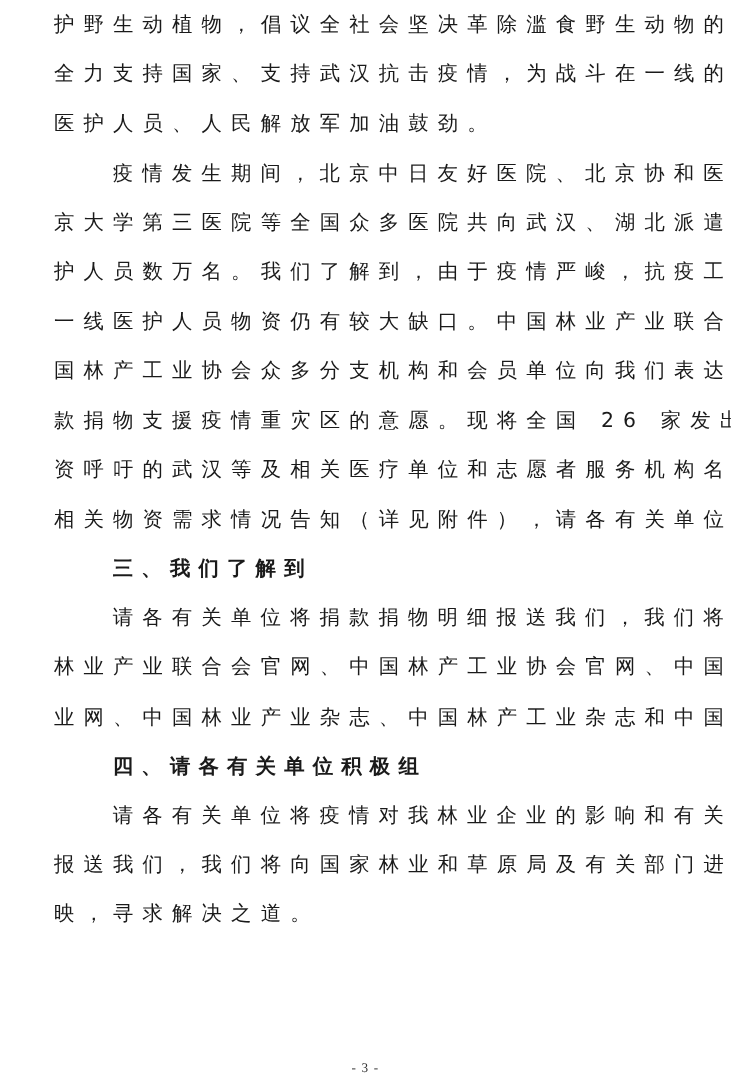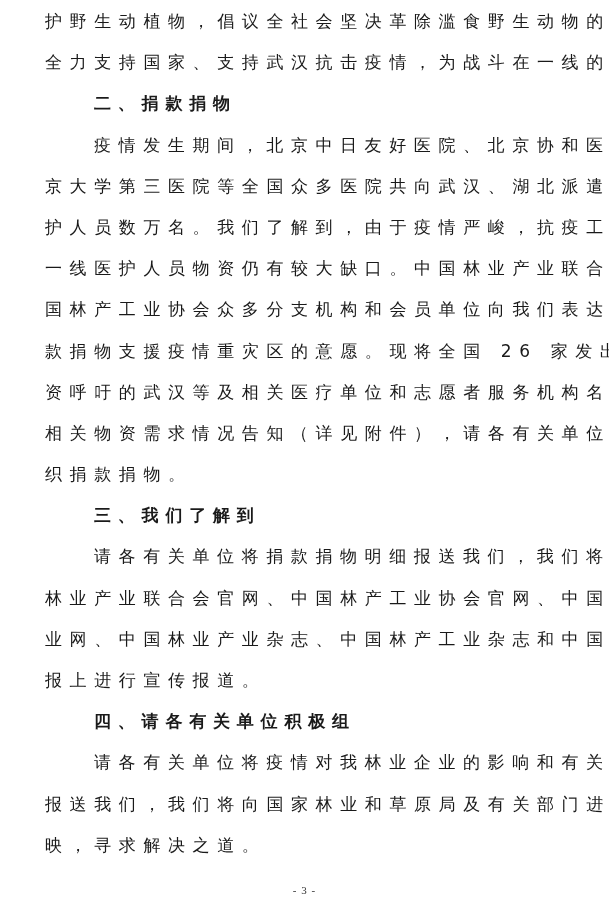--- a/index.html
+++ b/index.html
@@ -48,43 +48,41 @@
     }
   </style>
 </head>
 <body>
 
 <div class="page">
 
   <div>
     <div class="line">护野生动植物，倡议全社会坚决革除滥食野生动物的陋习，</div>
     <div class="line">全力支持国家、支持武汉抗击疫情，为战斗在一线的广大的</div>
+    <div class="line">医护人员、人民解放军加油鼓劲。</div>
   </div>
 
-  <div class="line indent heading">二、捐款捐物</div>
 
   <div>
     <div class="line indent">疫情发生期间，北京中日友好医院、北京协和医院、北</div>
     <div class="line">京大学第三医院等全国众多医院共向武汉、湖北派遣精英医</div>
     <div class="line">护人员数万名。我们了解到，由于疫情严峻，抗疫工作繁杂，</div>
     <div class="line">一线医护人员物资仍有较大缺口。中国林业产业联合会、中</div>
     <div class="line">国林产工业协会众多分支机构和会员单位向我们表达了捐</div>
     <div class="line">款捐物支援疫情重灾区的意愿。现将全国 26 家发出亟需物</div>
     <div class="line">资呼吁的武汉等及相关医疗单位和志愿者服务机构名单并</div>
     <div class="line">相关物资需求情况告知（详见附件），请各有关单位积极组</div>
-    <div class="line">织捐款捐物。</div>
   </div>
 
   <div class="line indent heading">三、我们了解到</div>
 
   <div>
     <div class="line indent">请各有关单位将捐款捐物明细报送我们，我们将在中国</div>
     <div class="line">林业产业联合会官网、中国林产工业协会官网、中国林业产</div>
     <div class="line">业网、中国林业产业杂志、中国林产工业杂志和中国绿色时</div>
-    <div class="line">报上进行宣传报道。</div>
   </div>
 
   <div class="line indent heading">四、请各有关单位积极组</div>
 
   <div>
     <div class="line indent">请各有关单位将疫情对我林业企业的影响和有关诉求</div>
     <div class="line">报送我们，我们将向国家林业和草原局及有关部门进行反</div>
     <div class="line">映，寻求解决之道。</div>
   </div>
 </div>

